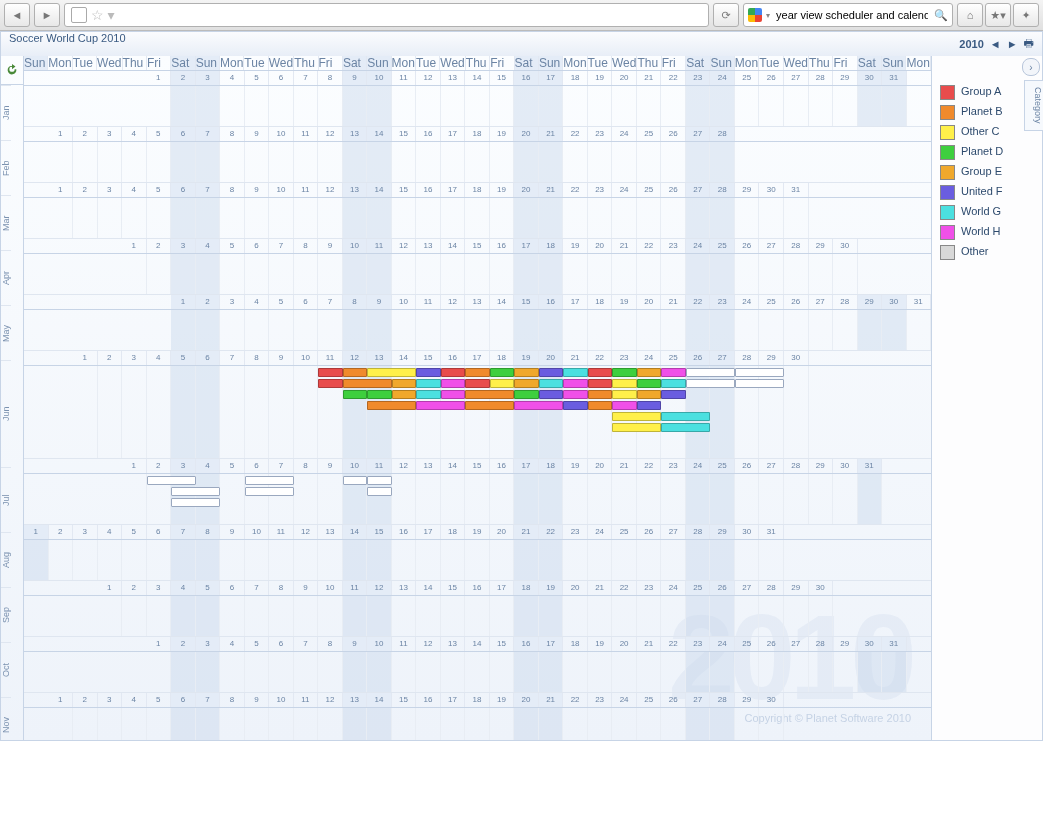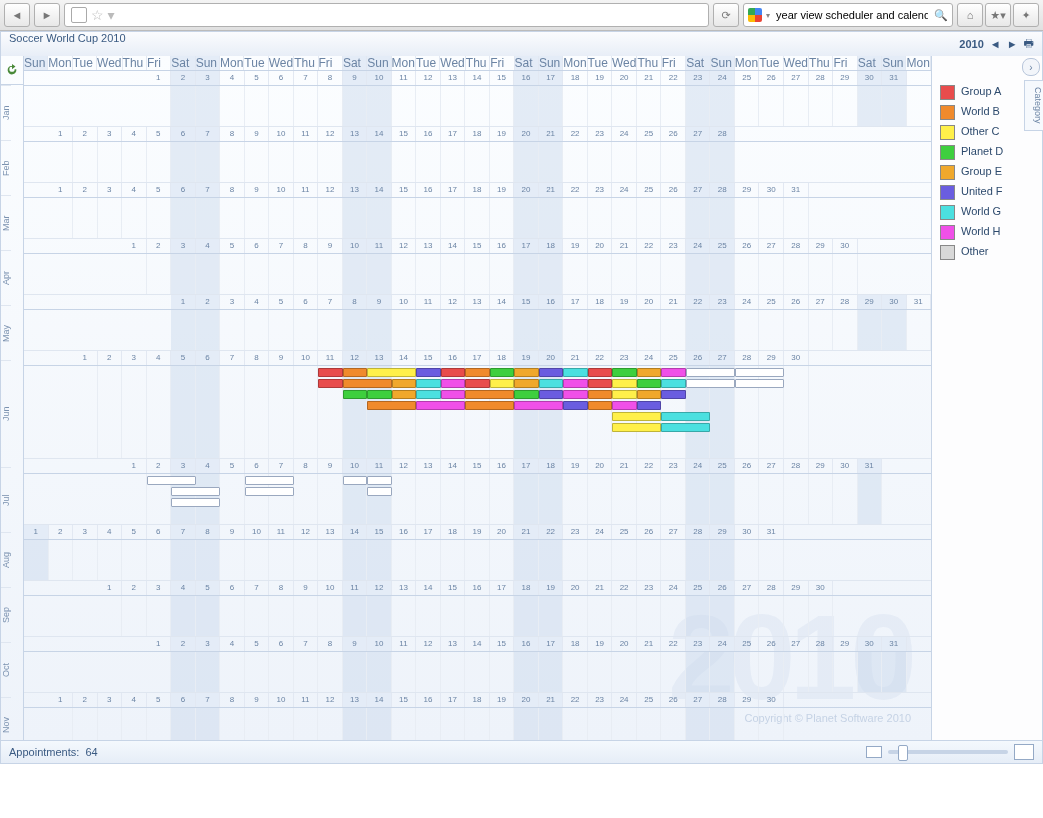--- a/index.html
+++ b/index.html
@@ -1106,21 +1106,21 @@
 
   <div class="side">
     <div class="toggle">›</div>
     <div class="legend" id="legend">
           <div class="lg">
             <span class="sw" style="background:#e84c4c"></span>
             <span>Group A</span>
           </div>
           <div class="lg">
             <span class="sw" style="background:#f08a2c"></span>
-            <span>World B</span>
+            <span>Planet B</span>
           </div>
           <div class="lg">
             <span class="sw" style="background:#fff04a"></span>
             <span>Other C</span>
           </div>
           <div class="lg">
             <span class="sw" style="background:#3ecf3e"></span>
             <span>Planet D</span>
           </div>
           <div class="lg">
@@ -1141,26 +1141,14 @@
           </div>
           <div class="lg">
             <span class="sw" style="background:#d8d8d8"></span>
             <span>Other</span>
           </div>
         </div>
     <div class="cat-tab">Category</div>
   </div>
 </div>
 
-<div class="footer">
-  <span>
-    <span>Appointments:</span>&nbsp;&nbsp;<span>64</span>
-  </span>
-  <span class="slider">
-    <span class="minibox"></span>
-    <span class="track">
-          <span class="thumb"></span>
-        </span>
-    <span class="minibox" style="width:18px;height:14px"></span>
-  </span>
-</div>
 
 </div>
 
 </body></html>

